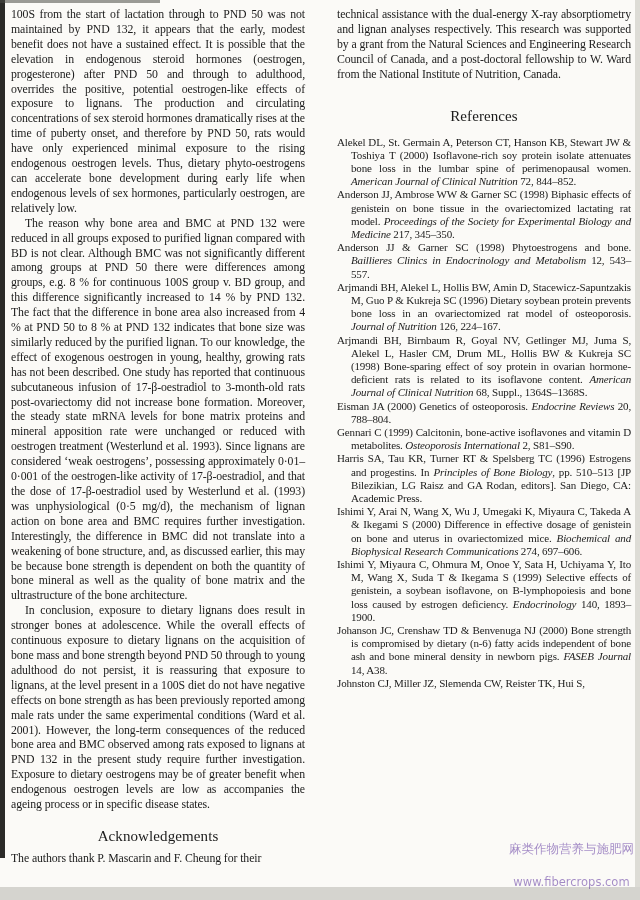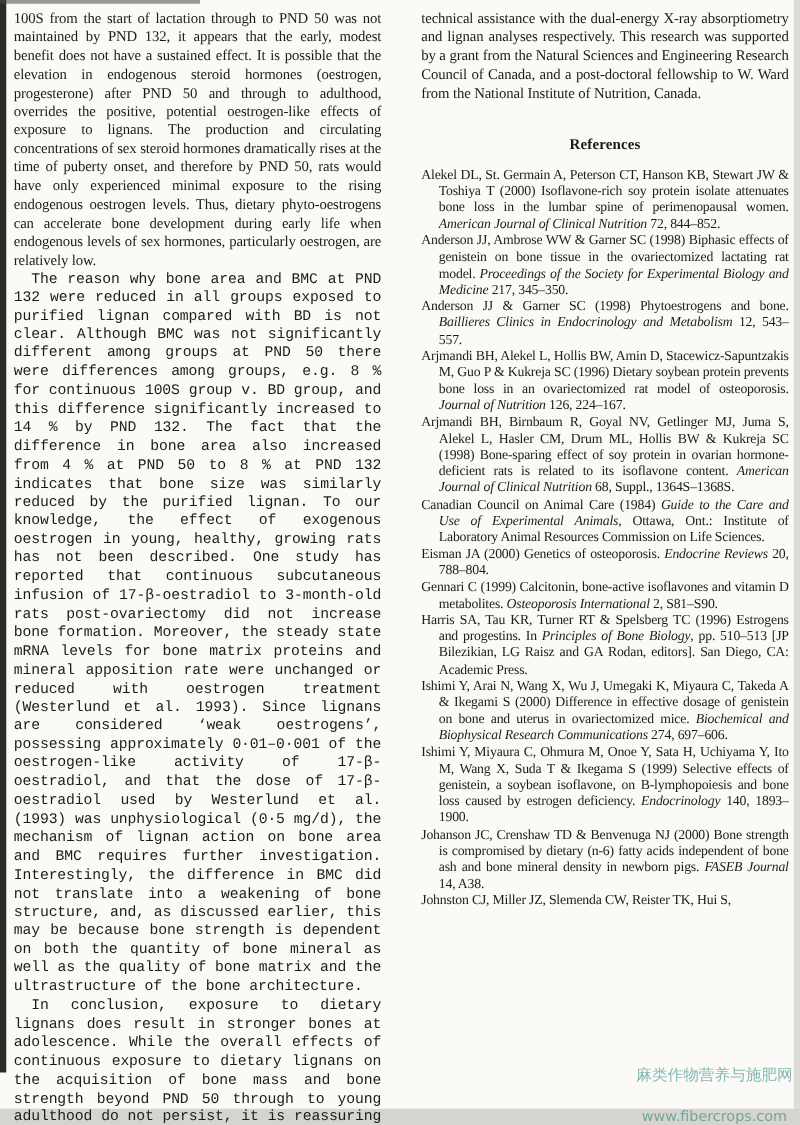--- a/index.html
+++ b/index.html
@@ -24,49 +24,49 @@
   }
   .col { width: 296px; }
 
   .body-text {
     font-size: 11.8px;
     line-height: 14.9px;
     text-align: justify;
     letter-spacing: -0.1px;
   }
   .body-text p { margin: 0; }
-  .body-text p.indent { text-indent: 14px; font-family: Liberation Mono, monospace; }
+  .body-text p.indent { text-indent: 14px; }
 
   .sec-heading {
     text-align: center;
-    font-weight: bold;
-    font-size: 12px;
+    font-weight: normal;
+    font-size: 15px;
     margin: 17px 0 7px 0;
     letter-spacing: 0.1px;
   }
   .refs-heading { margin: 26px 0 11px 0; }
 
   .refs {
     font-size: 11px;
     line-height: 13.2px;
     text-align: justify;
     letter-spacing: -0.15px;
   }
   .refs p.ref {
     margin: 0;
     padding-left: 14px;
     text-indent: -14px;
   }
   .refs i { font-style: italic; }
 
   .watermark {
     position: absolute;
-    right: 6px; bottom: 1px;
+    right: 6px; bottom: 12px;
     text-align: center;
-    color: #0f766e;
+    color: #4c1d95;
     opacity: 0.5;
     font-family: "DejaVu Sans", sans-serif;
     pointer-events: none;
   }
   .watermark .wm-cn  { font-size: 12.5px; line-height: 13px; }
   .watermark .wm-url { font-size: 11.5px; line-height: 12px; margin-top: 21px; }
 </style>
 </head>
 <body>
 
@@ -89,21 +89,20 @@
     <div class="body-text">
       <p>technical assistance with the dual-energy X-ray absorptiometry and lignan analyses respectively. This research was supported by a grant from the Natural Sciences and Engineering Research Council of Canada, and a post-doctoral fellowship to W. Ward from the National Institute of Nutrition, Canada.</p>
     </div>
     <div class="sec-heading refs-heading">References</div>
     <div class="refs">
       <p class="ref"><span>Alekel DL, St. Germain A, Peterson CT, Hanson KB, Stewart JW &amp; Toshiya T (2000) Isoflavone-rich soy protein isolate attenuates bone loss in the lumbar spine of perimenopausal women. </span><i>American Journal of Clinical Nutrition</i><span> 72, 844–852.</span></p>
       <p class="ref"><span>Anderson JJ, Ambrose WW &amp; Garner SC (1998) Biphasic effects of genistein on bone tissue in the ovariectomized lactating rat model. </span><i>Proceedings of the Society for Experimental Biology and Medicine</i><span> 217, 345–350.</span></p>
       <p class="ref"><span>Anderson JJ &amp; Garner SC (1998) Phytoestrogens and bone. </span><i>Baillieres Clinics in Endocrinology and Metabolism</i><span> 12, 543–557.</span></p>
       <p class="ref"><span>Arjmandi BH, Alekel L, Hollis BW, Amin D, Stacewicz-Sapuntzakis M, Guo P &amp; Kukreja SC (1996) Dietary soybean protein prevents bone loss in an ovariectomized rat model of osteoporosis. </span><i>Journal of Nutrition</i><span> 126, 224–167.</span></p>
       <p class="ref"><span>Arjmandi BH, Birnbaum R, Goyal NV, Getlinger MJ, Juma S, Alekel L, Hasler CM, Drum ML, Hollis BW &amp; Kukreja SC (1998) Bone-sparing effect of soy protein in ovarian hormone-deficient rats is related to its isoflavone content. </span><i>American Journal of Clinical Nutrition</i><span> 68, Suppl., 1364S–1368S.</span></p>
-      <p class="ref"><span>Canadian Council on Animal Care (1984) </span><i>Guide to the Care and Use of Experimental Animals</i><span>, Ottawa, Ont.: Institute of Laboratory Animal Resources Commission on Life Sciences.</span></p>
       <p class="ref"><span>Eisman JA (2000) Genetics of osteoporosis. </span><i>Endocrine Reviews</i><span> 20, 788–804.</span></p>
       <p class="ref"><span>Gennari C (1999) Calcitonin, bone-active isoflavones and vitamin D metabolites. </span><i>Osteoporosis International</i><span> 2, S81–S90.</span></p>
       <p class="ref"><span>Harris SA, Tau KR, Turner RT &amp; Spelsberg TC (1996) Estrogens and progestins. In </span><i>Principles of Bone Biology</i><span>, pp. 510–513 [JP Bilezikian, LG Raisz and GA Rodan, editors]. San Diego, CA: Academic Press.</span></p>
       <p class="ref"><span>Ishimi Y, Arai N, Wang X, Wu J, Umegaki K, Miyaura C, Takeda A &amp; Ikegami S (2000) Difference in effective dosage of genistein on bone and uterus in ovariectomized mice. </span><i>Biochemical and Biophysical Research Communications</i><span> 274, 697–606.</span></p>
       <p class="ref"><span>Ishimi Y, Miyaura C, Ohmura M, Onoe Y, Sata H, Uchiyama Y, Ito M, Wang X, Suda T &amp; Ikegama S (1999) Selective effects of genistein, a soybean isoflavone, on B-lymphopoiesis and bone loss caused by estrogen deficiency. </span><i>Endocrinology</i><span> 140, 1893–1900.</span></p>
       <p class="ref"><span>Johanson JC, Crenshaw TD &amp; Benvenuga NJ (2000) Bone strength is compromised by dietary (n-6) fatty acids independent of bone ash and bone mineral density in newborn pigs. </span><i>FASEB Journal</i><span> 14, A38.</span></p>
       <p class="ref"><span>Johnston CJ, Miller JZ, Slemenda CW, Reister TK, Hui S,</span></p>
     </div>
   </div>
 

